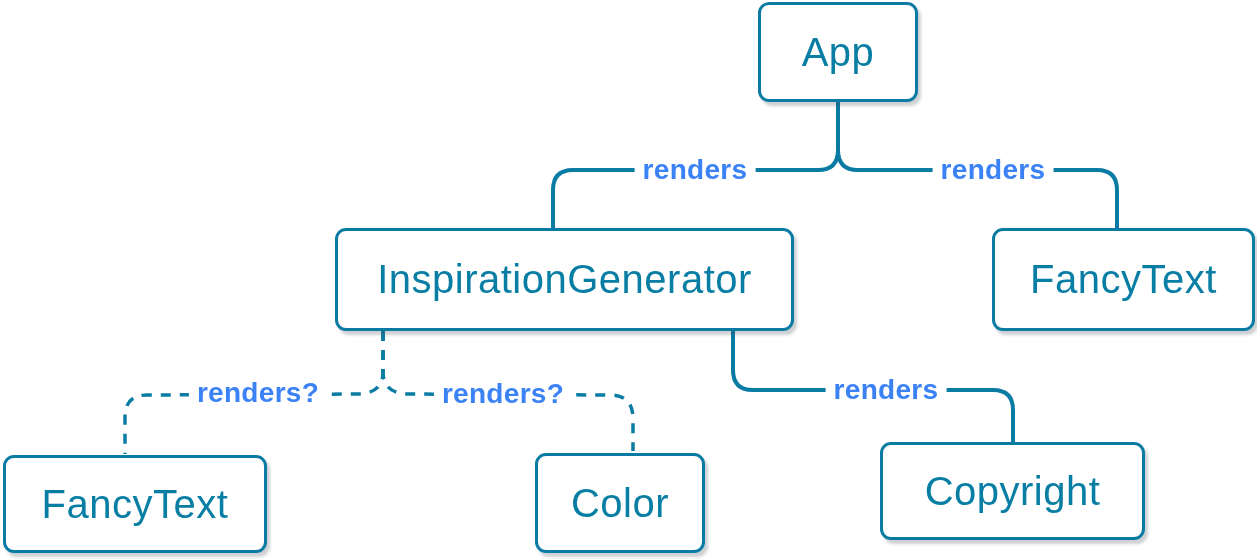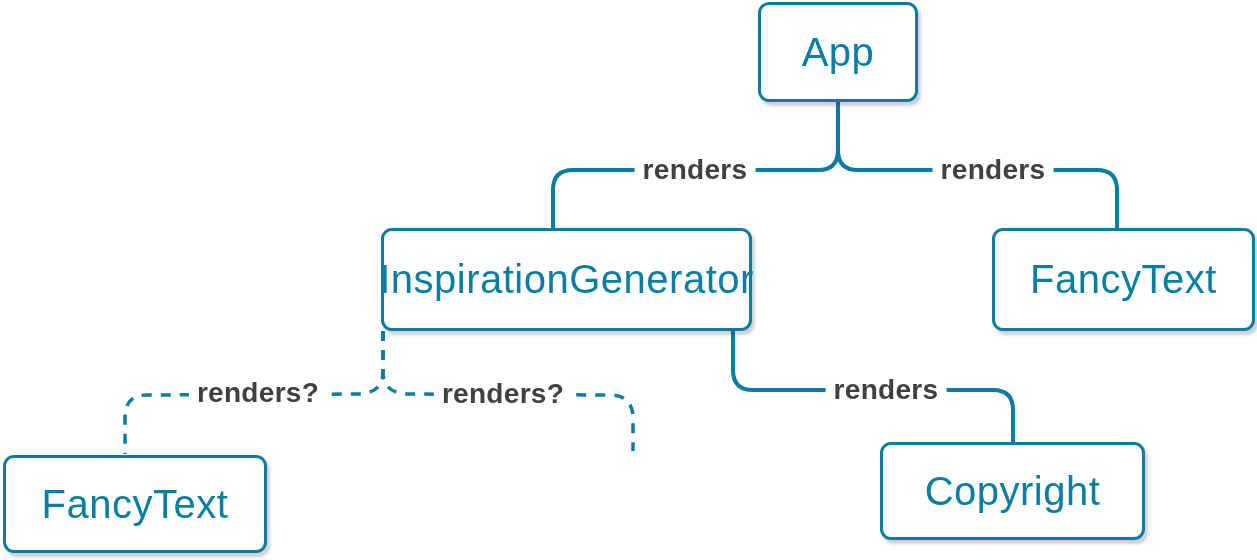--- a/index.html
+++ b/index.html
@@ -45,31 +45,31 @@
     color: #087ea4;
     font-size: 40px;
     font-weight: 400;
     letter-spacing: 0.5px;
     white-space: nowrap;
   }
   .edge-label {
     position: absolute;
     transform: translate(-50%, -50%);
     background: #ffffff;
-    color: #404040;
+    color: #3b82f6;
     font-size: 28px;
     font-weight: 700;
     letter-spacing: 0.3px;
     padding: 0 8px;
     white-space: nowrap;
     line-height: 1.1;
   }
   
   #node-app            { left: 758px; top: 2px;   width: 160px; height: 100px; }
-  #node-ig             { left: 335px; top: 228px; width: 371px; height: 103px; margin-left: 46px; }
+  #node-ig             { left: 335px; top: 228px; width: 459px; height: 103px; }
   #node-fancytext-top  { left: 992px; top: 228px; width: 263px; height: 103px; }
   #node-fancytext-bot  { left: 3px;   top: 455px; width: 264px; height: 98px;  }
   #node-color          { left: 535px; top: 453px; width: 170px; height: 100px; }
   #node-copyright      { left: 880px; top: 442px; width: 265px; height: 98px;  }
   
   #label-renders-left   { left: 695px; top: 170px; }
   #label-renders-right  { left: 993px; top: 170px; }
   #label-renders-bottom { left: 886px; top: 390px; }
   #label-renders-q-left  { left: 258px; top: 393px; }
   #label-renders-q-right { left: 503px; top: 394px; }
@@ -98,17 +98,20 @@
   </div>
   <div id="node-ig" class="node">
     <span>InspirationGenerator</span>
   </div>
   <div id="node-fancytext-top" class="node">
     <span>FancyText</span>
   </div>
   <div id="node-fancytext-bot" class="node">
     <span>FancyText</span>
   </div>
+  <div id="node-color" class="node">
+    <span>Color</span>
+  </div>
   <div id="node-copyright" class="node">
     <span>Copyright</span>
   </div>
 
 </div>
 
 </body></html>

